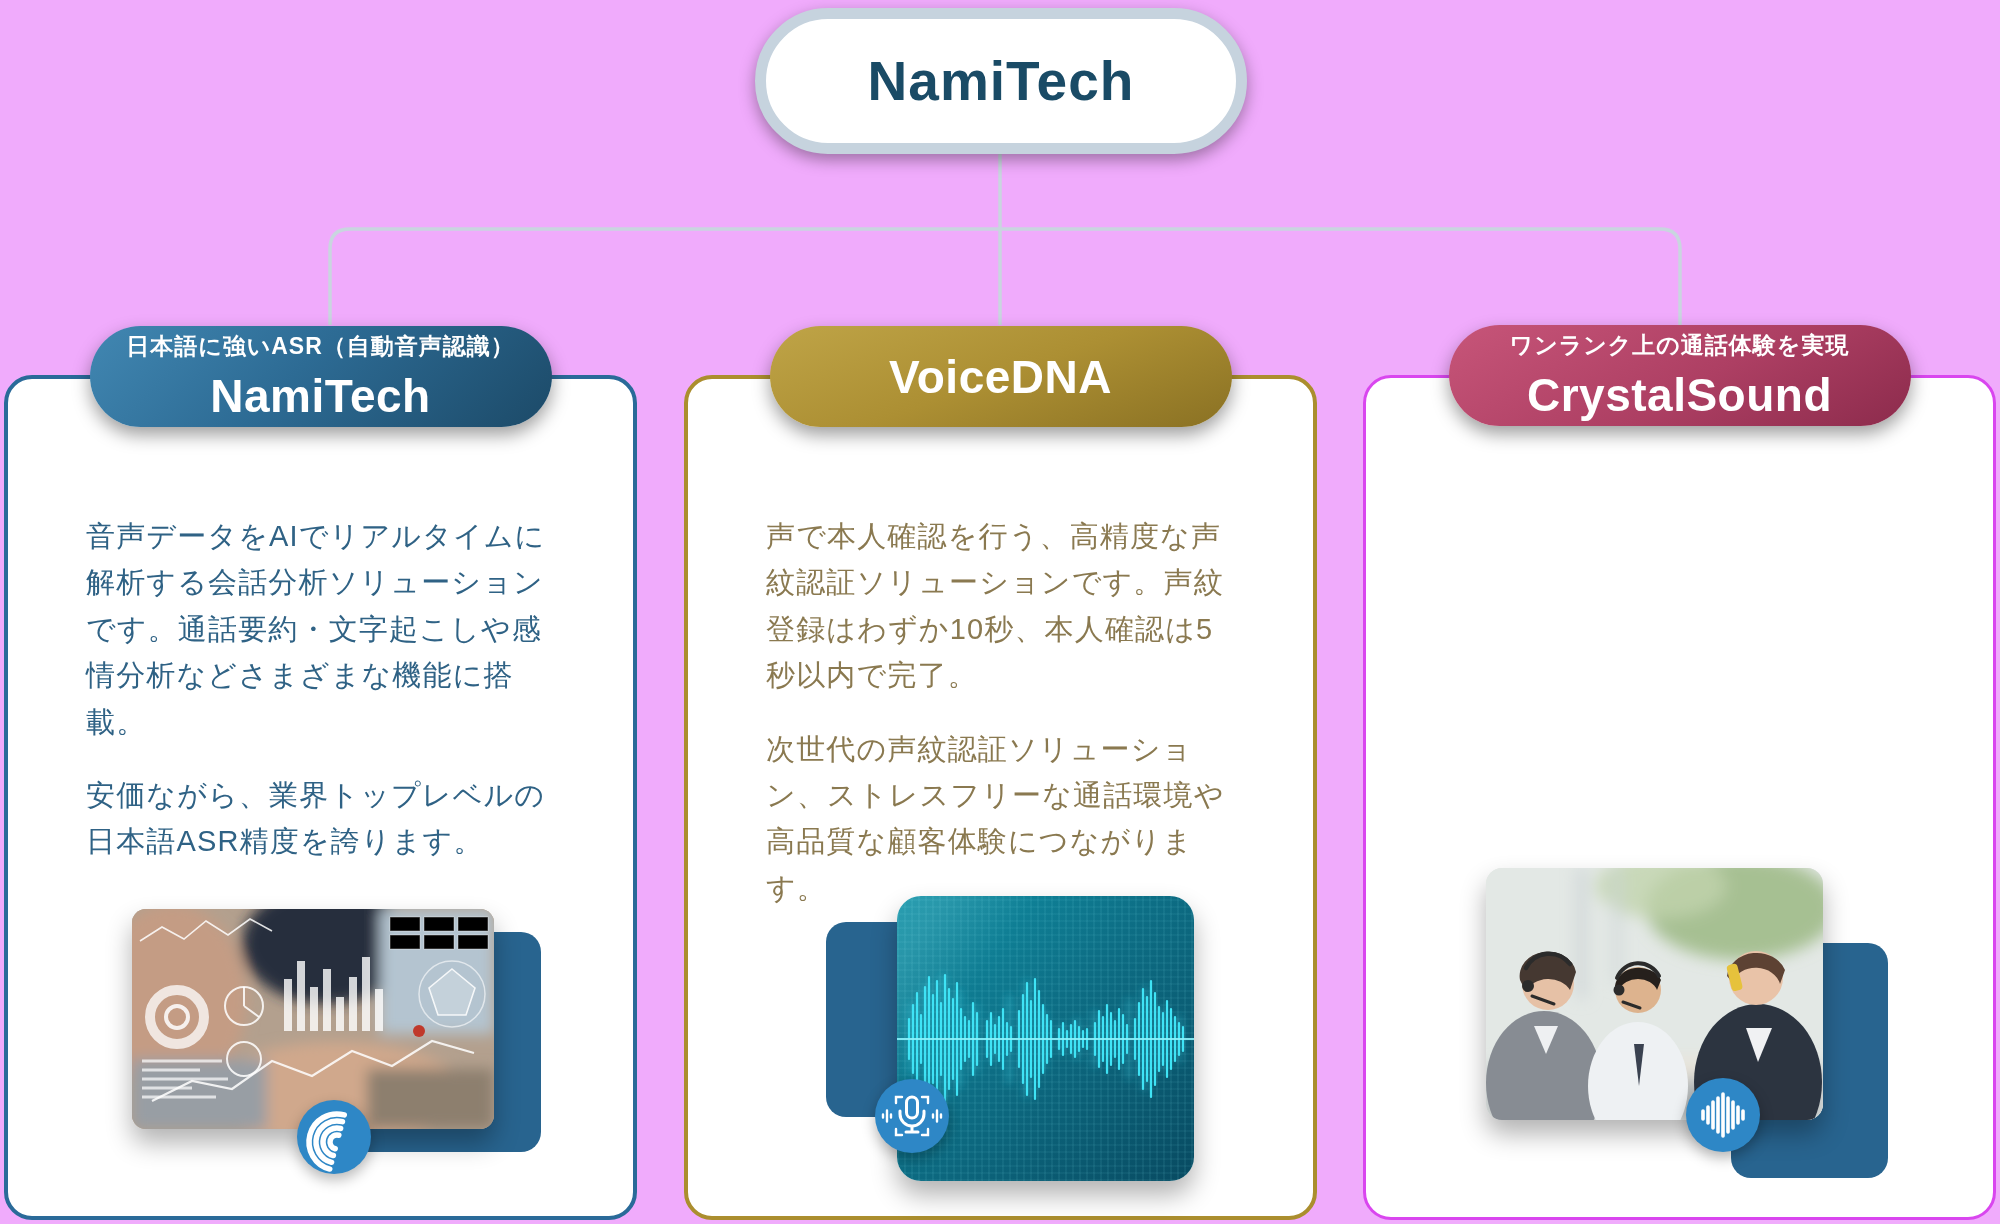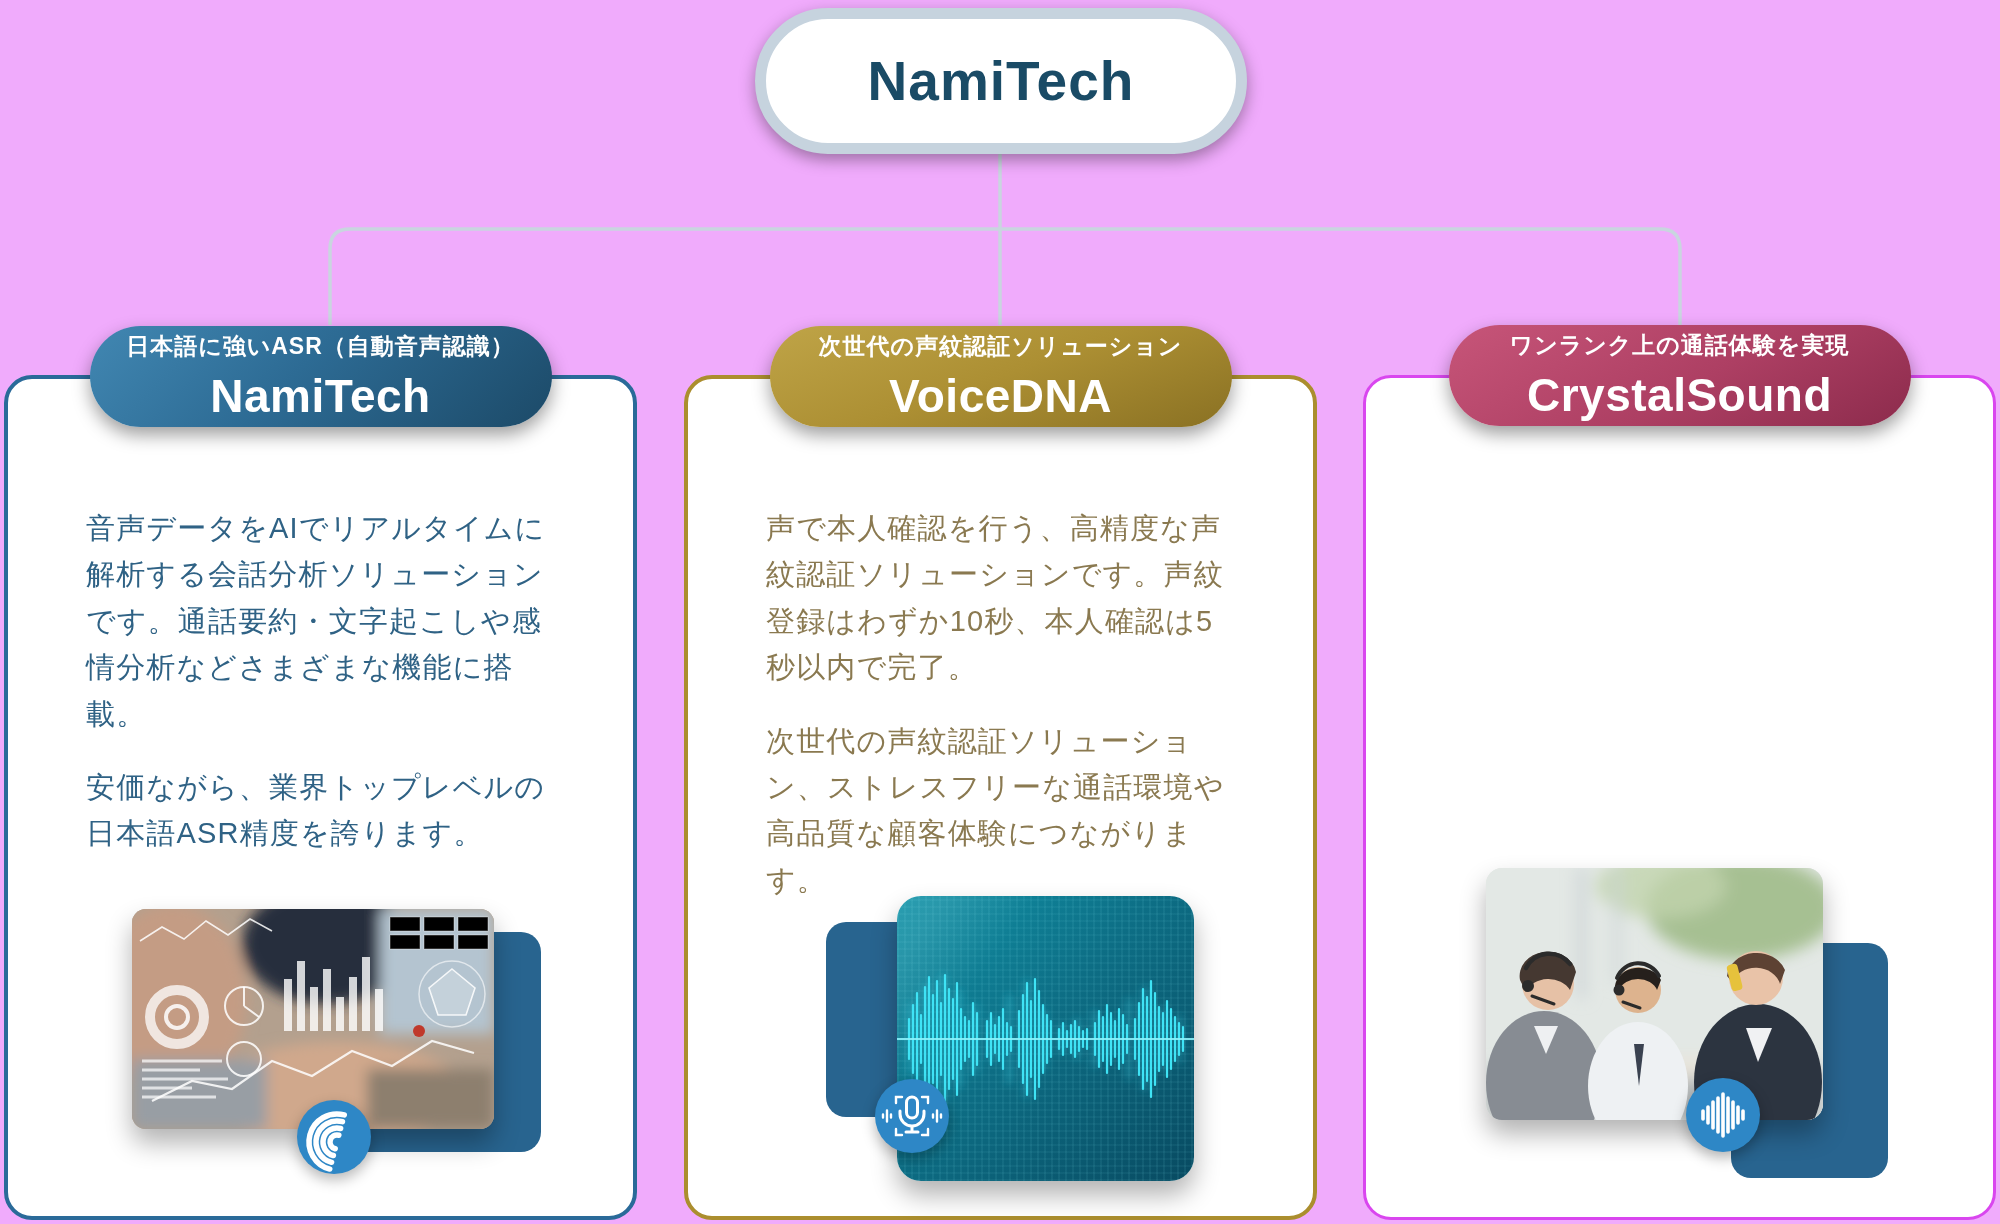--- a/index.html
+++ b/index.html
@@ -32,21 +32,21 @@
     display:flex;flex-direction:column;align-items:center;justify-content:center;gap:7px;
     box-shadow:0 8px 18px rgba(0,0,0,.38);z-index:4;
   }
   .card--sense .pill{background:linear-gradient(135deg,#4187b2 0%,#2d6b94 45%,#1c4a68 100%);}
   .card--dna .pill{background:linear-gradient(160deg,#bfa447 0%,#ac8f33 50%,#8a7123 100%);}
   .card--crystal .pill{background:linear-gradient(150deg,#c75579 0%,#ad3f63 55%,#8c2b4c 100%);}
   .pill .tagline{color:#fff;font-size:23px;font-weight:700;letter-spacing:1px;}
   .pill .product{color:#fff;font-size:46px;font-weight:700;letter-spacing:.5px;}
   
   .body-text{position:absolute;top:126px;left:0;right:0;padding:0 78px;}
-  .body-text p{margin:0 0 27px 0;font-size:29px;line-height:1.6;letter-spacing:.04em;font-weight:500;}
+  .body-text p{margin:8px 0 27px 0;font-size:29px;line-height:1.6;letter-spacing:.04em;font-weight:500;}
   .card--sense .body-text p{color:#2f6285;}
   .card--dna .body-text p{color:#8a7950;}
   .card--crystal .body-text p{color:#90395a;}
   
   .accent-rect{position:absolute;background:#28648f;border-radius:20px;z-index:1;}
   .photo{position:absolute;overflow:hidden;z-index:2;box-shadow:0 14px 26px rgba(0,0,0,.30);}
   .badge{
     position:absolute;width:74px;height:74px;border-radius:50%;background:#2e87c6;z-index:3;
     display:flex;align-items:center;justify-content:center;box-shadow:0 6px 14px rgba(0,0,0,.28);
   }
@@ -160,21 +160,20 @@
           <path d="M26 42 A14 14 0 0 1 54 42"></path>
           <path d="M19 42 A21 21 0 0 1 61 42"></path>
           <path d="M12 42 A28 28 0 0 1 68 42"></path>
         </g>
       </svg>
     </div>
   </section>
 
   <section class="card card--dna">
     <div class="pill">
-      <span class="tagline">次世代の声紋認証ソリューション</span>
       <span class="product">VoiceDNA</span>
     </div>
     <div class="body-text">
       <p>声で本人確認を行う、高精度な声紋認証ソリューションです。声紋登録はわずか10秒、本人確認は5秒以内で完了。</p>
       <p>次世代の声紋認証ソリューション、ストレスフリーな通話環境や高品質な顧客体験につながります。</p>
     </div>
     <div class="accent-rect m2-rect"></div>
     <div class="photo m2-photo">
       <svg width="297" height="285" viewBox="0 0 297 285">
         <defs>

